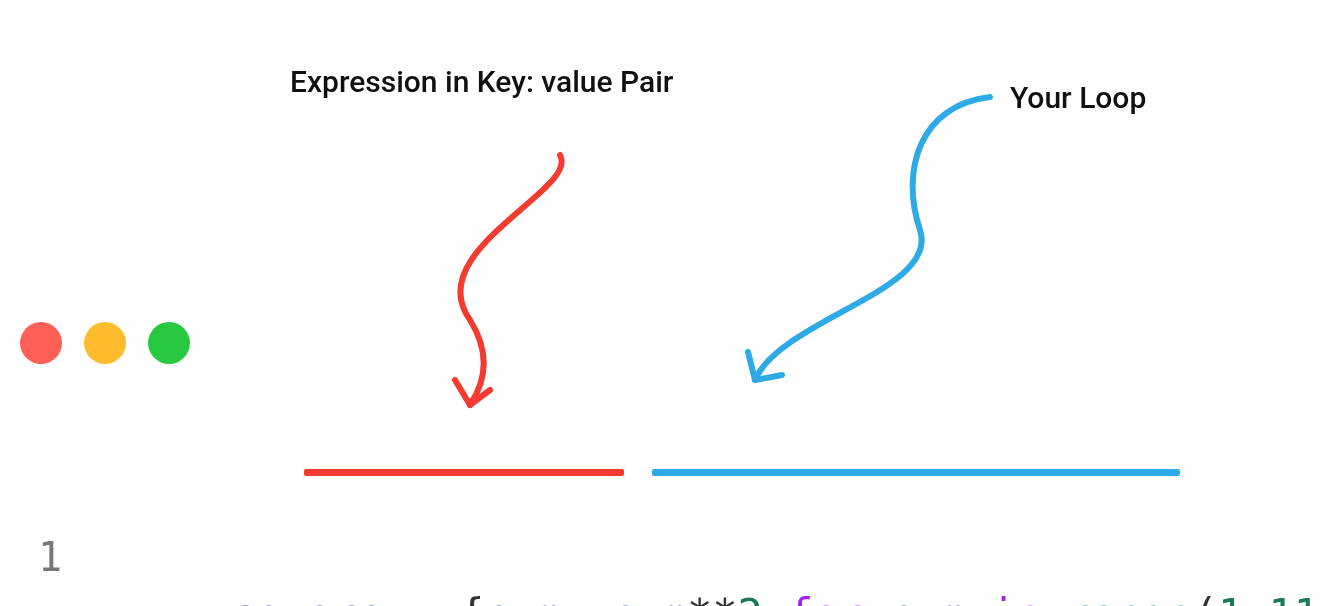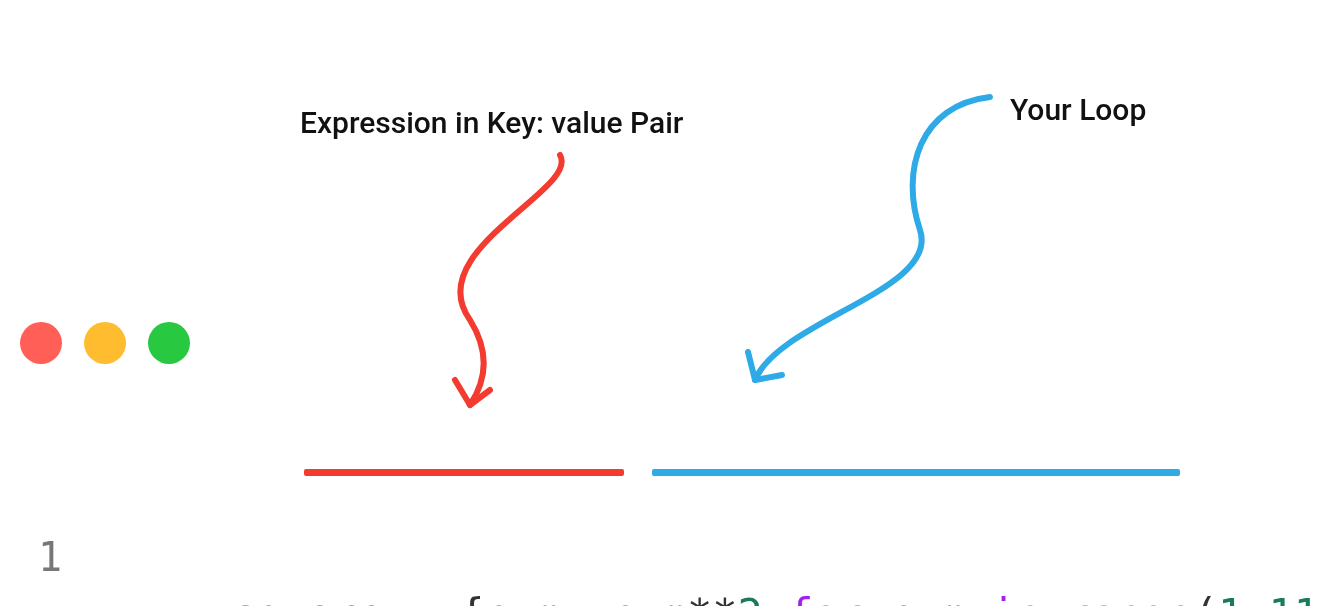--- a/index.html
+++ b/index.html
@@ -12,28 +12,27 @@
     position: relative;
   }
   .label {
     position: absolute;
     font-size: 30px;
     font-weight: 500;
     color: #111;
     line-height: 1.3;
   }
   .label-expr {
-    left: 300px;
+    left: 290px;
     top: 62px;
     width: 400px;
-    margin-top: 41px;
   }
   .label-loop {
     left: 1010px;
-    top: 90px;
+    top: 78px;
   }
   .dots {
     position: absolute;
     left: 20px;
     top: 322px;
     display: flex;
     gap: 22px;
     align-items: center;
   }
   .dot {

